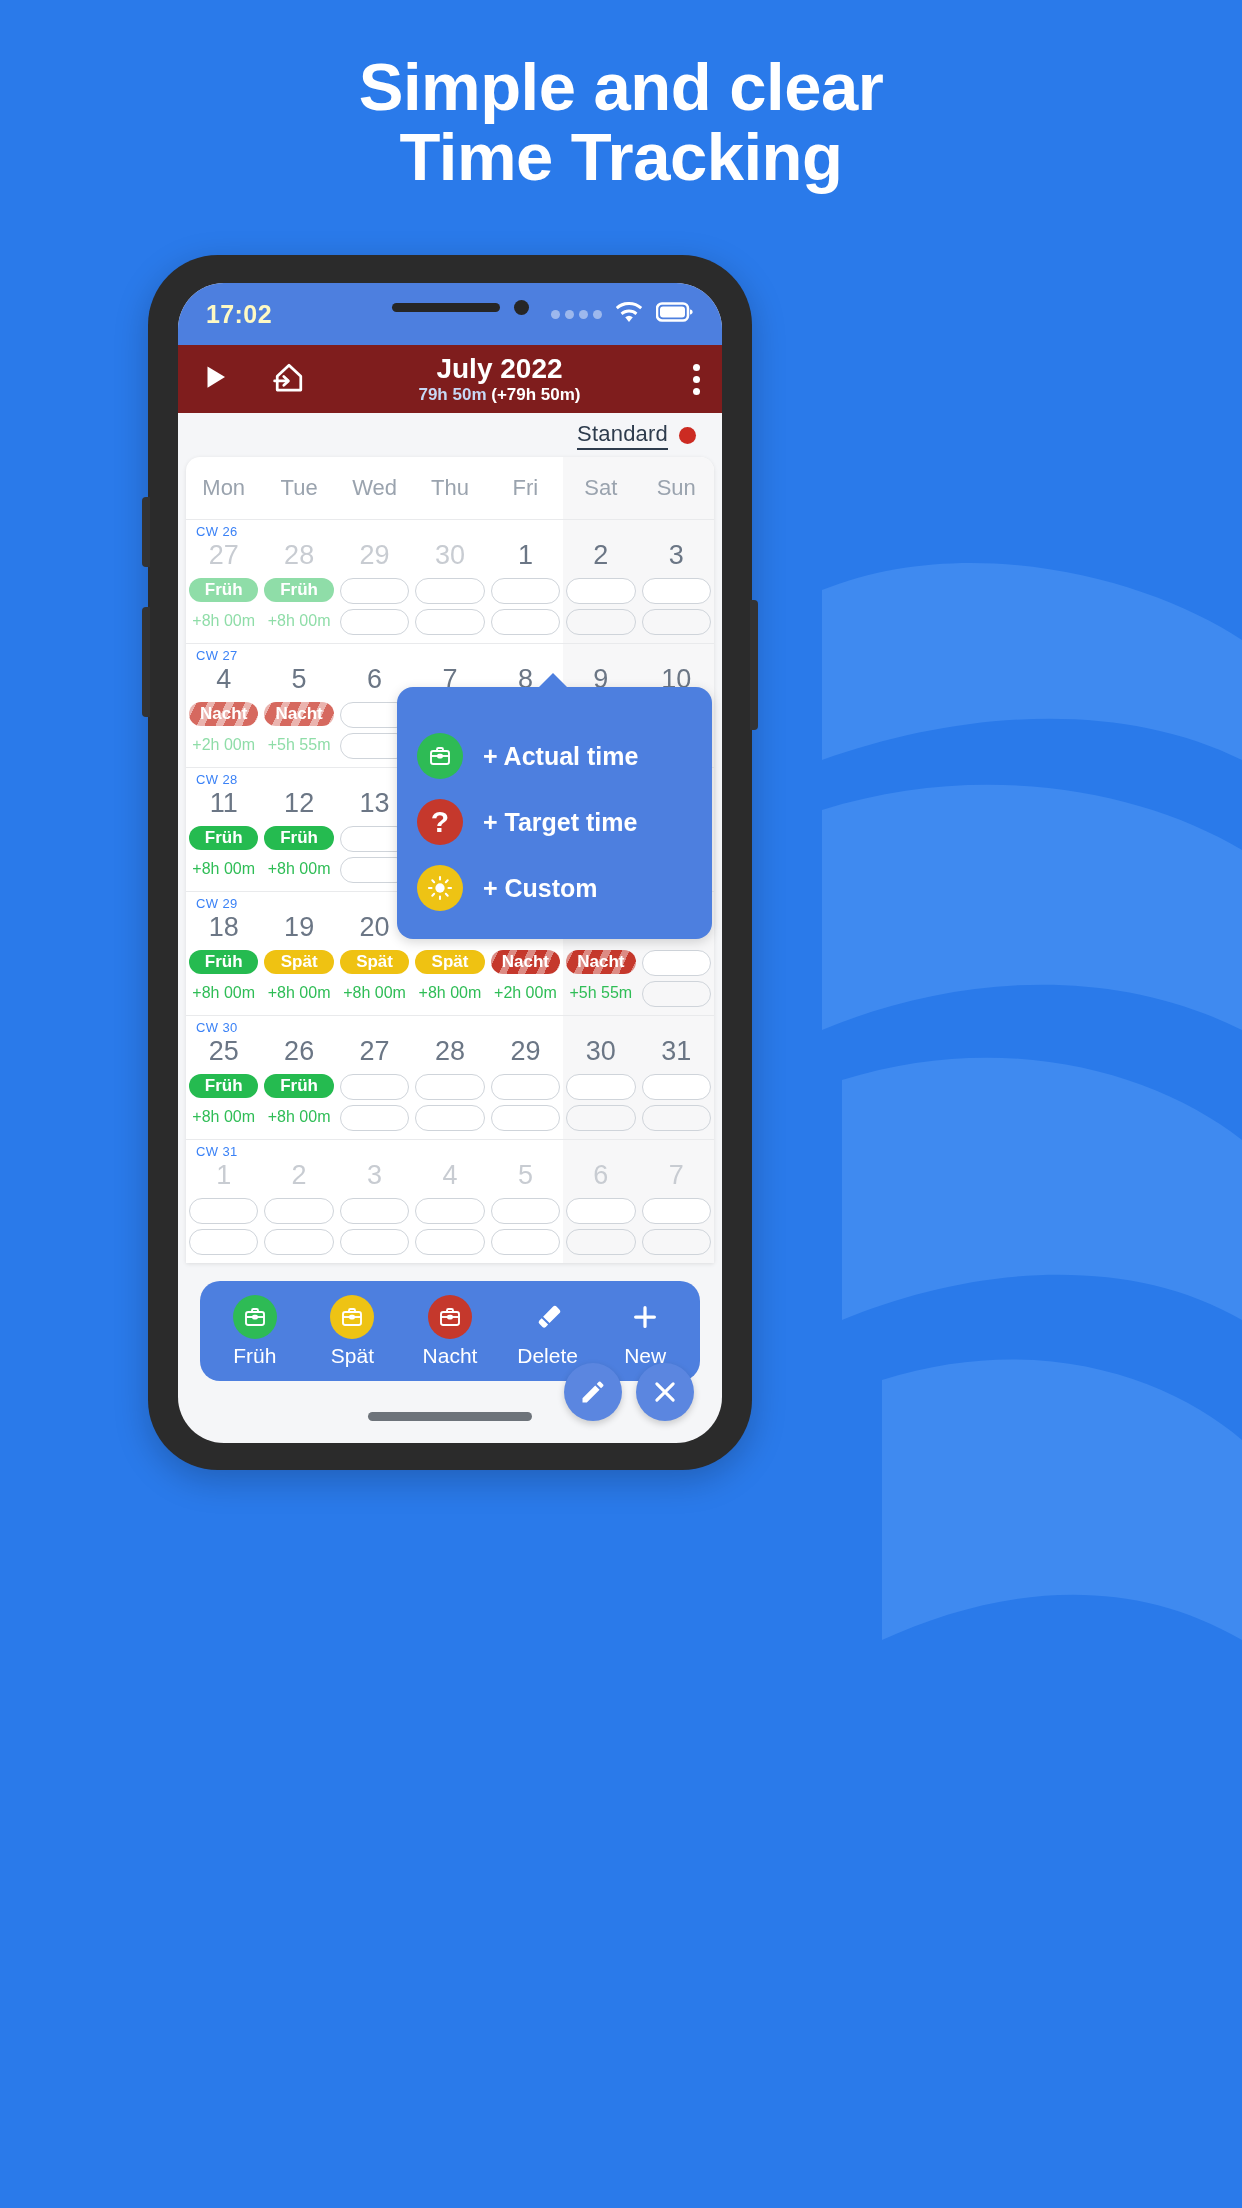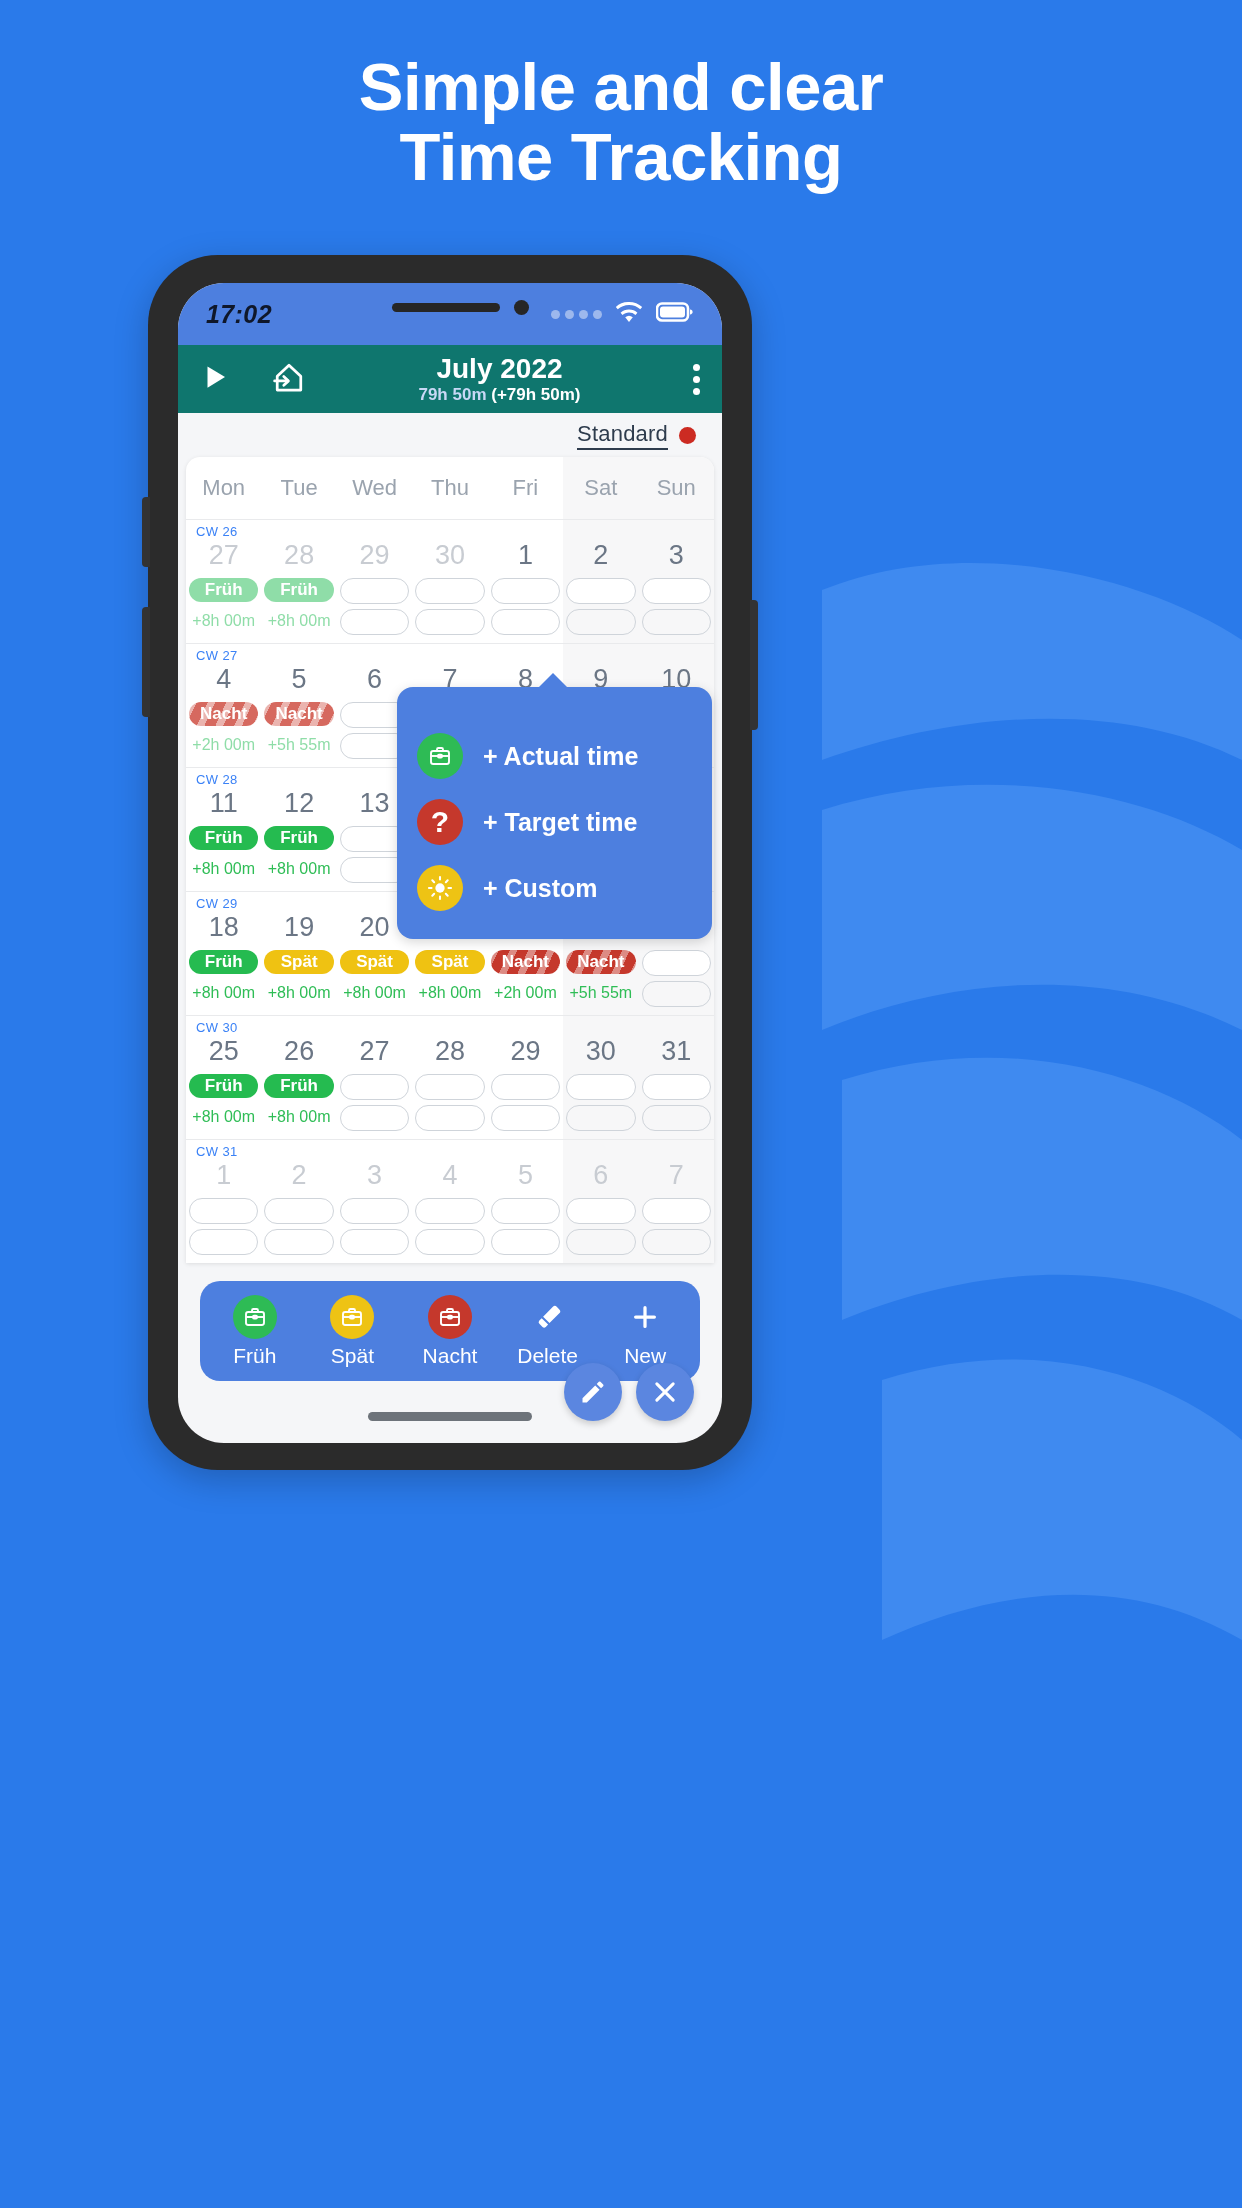--- a/index.html
+++ b/index.html
@@ -32,30 +32,30 @@
   .btn-vol{position:absolute;left:-6px;width:8px;background:#333333;border-radius:4px 0 0 4px;}
   .btn-vol.v1{top:242px;height:70px;}
   .btn-vol.v2{top:352px;height:110px;}
   .btn-pwr{position:absolute;right:-6px;top:345px;width:8px;height:130px;background:#333333;border-radius:0 4px 4px 0;}
 
   
   .statusbar{
     position:relative;height:62px;background:#4d7fdf;
     display:flex;align-items:center;padding:0 28px;box-sizing:border-box;
   }
-  .status-time{color:#0f172a;font-size:25px;font-weight:bold;letter-spacing:0.4px;font-style:italic;}
+  .status-time{color:#fef9c3;font-size:25px;font-weight:bold;letter-spacing:0.4px;}
   .status-right{margin-left:auto;display:flex;align-items:center;gap:12px;}
   .dots{display:flex;gap:5px;align-items:center;}
   .dots i{display:block;width:9px;height:9px;border-radius:50%;background:rgba(255,255,255,.45);}
   .notch-pill{position:absolute;left:50%;transform:translateX(-58px);top:20px;width:108px;height:9px;border-radius:6px;background:#262626;}
   .notch-dot{position:absolute;left:50%;transform:translateX(64px);top:17px;width:15px;height:15px;border-radius:50%;background:#262626;}
 
   
   .appbar{
-    height:68px;background:#0f766e;display:flex;align-items:center;
+    height:68px;background:#7f1d1d;display:flex;align-items:center;
     padding:0 22px;box-sizing:border-box;position:relative;
   }
   .appbar .ic{flex:0 0 auto;}
   .appbar-title{flex:1;text-align:center;line-height:1.05;}
   .appbar-title .t1{color:#ffffff;font-size:28px;font-weight:bold;}
   .appbar-title .t2{font-size:17px;font-weight:bold;margin-top:2px;text-align:center;}
   .appbar-title .t2 .a{color:#c7d8f5;}
   .appbar-title .t2 .b{color:#ffffff;}
   .kebab{display:flex;flex-direction:column;gap:5px;align-items:center;}
   .kebab i{width:7px;height:7px;border-radius:50%;background:#fff;display:block;}

